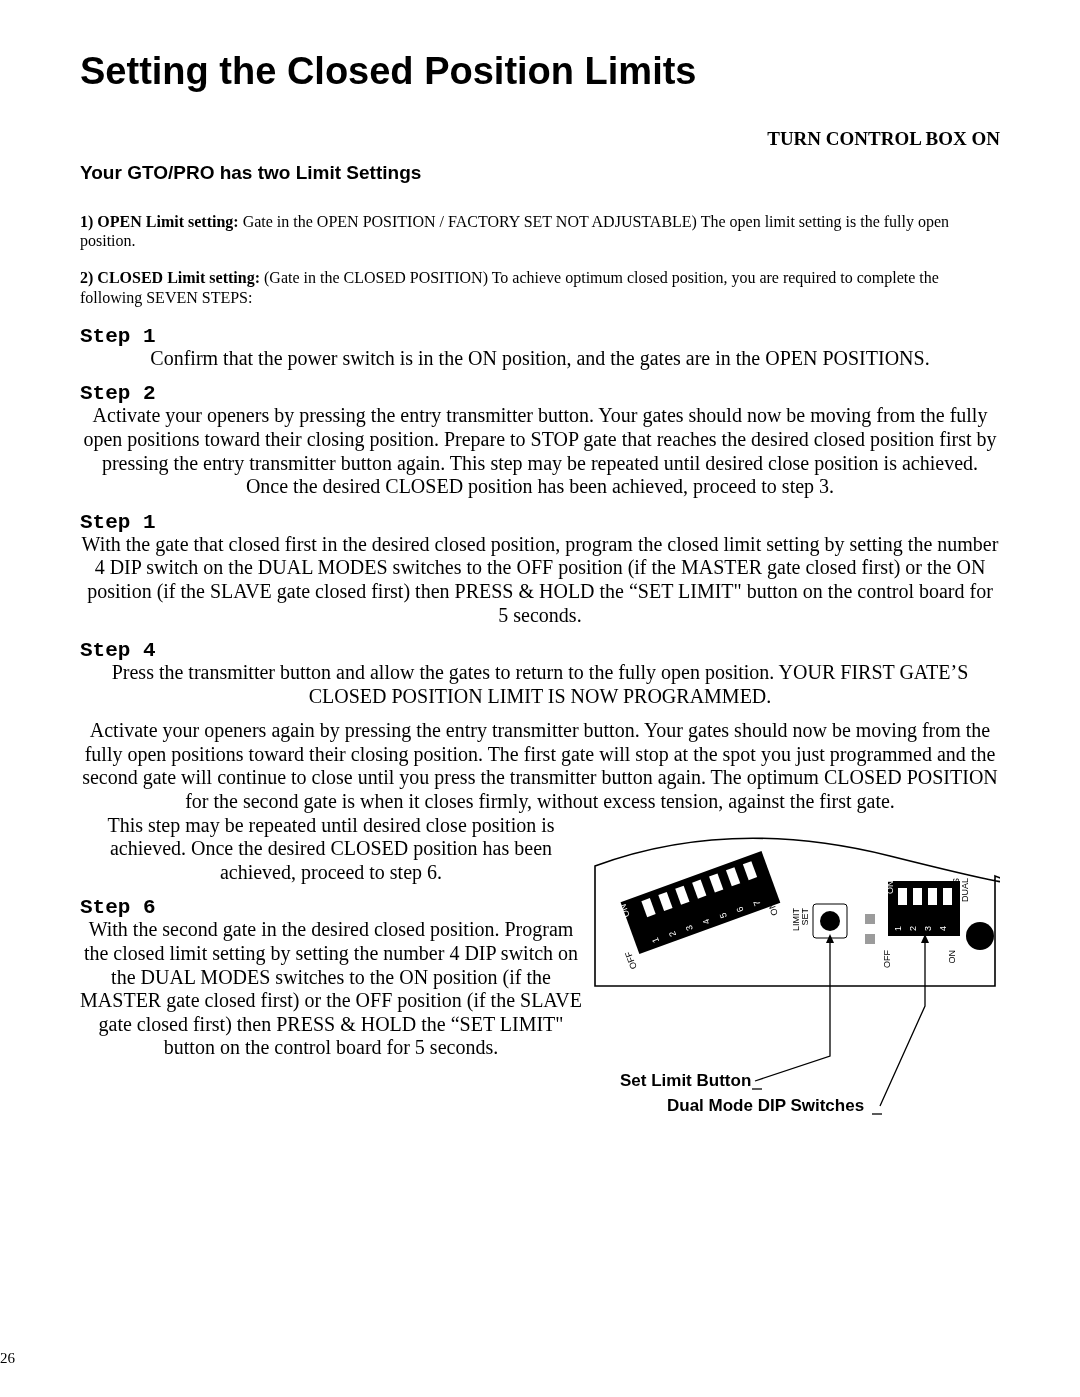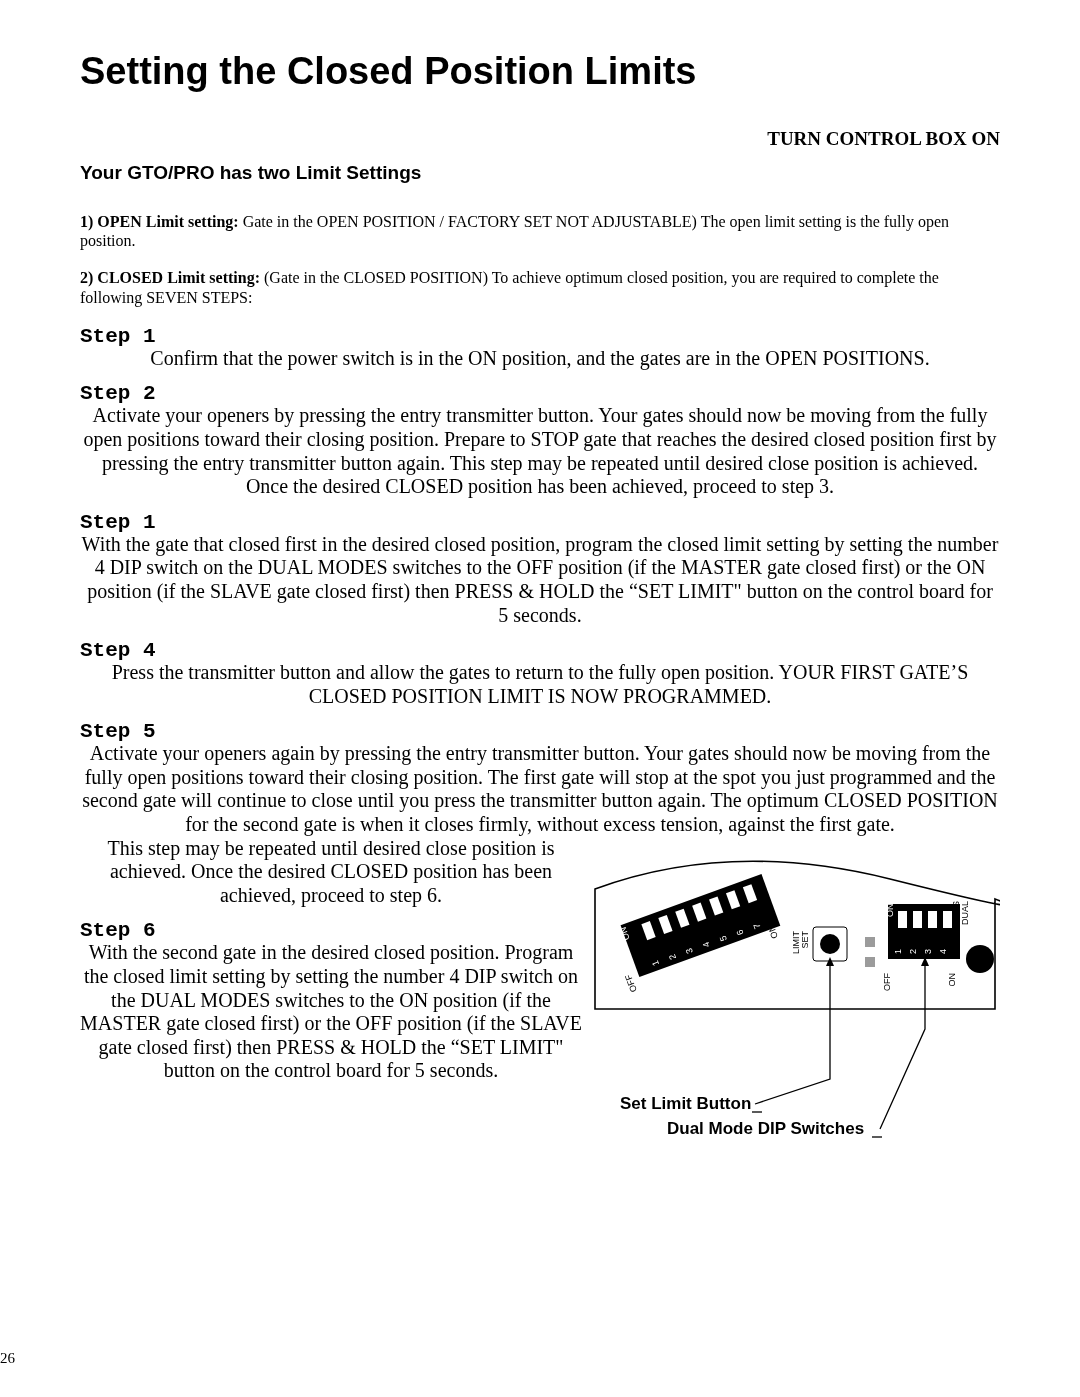--- a/index.html
+++ b/index.html
@@ -117,21 +117,20 @@
 
   <div class="step-h">Step 2</div>
   <div class="step-p">Activate your openers by pressing the entry transmitter button. Your gates should now be moving from the fully open positions toward their closing position. Prepare to STOP gate that reaches the desired closed position first by pressing the entry transmitter button again. This step may be repeated until desired close position is achieved.  Once the desired CLOSED position has been achieved, proceed to step 3.</div>
 
   <div class="step-h">Step 1</div>
   <div class="step-p">With the gate that closed first in the desired closed position, program the closed limit setting by setting the number 4 DIP switch on the DUAL MODES switches to the OFF position (if the MASTER gate closed first) or the ON position (if the SLAVE gate closed first) then PRESS &amp; HOLD the “SET LIMIT" button on the control board for 5 seconds.</div>
 
   <div class="step-h">Step 4</div>
   <div class="step-p">Press the transmitter button and allow the gates to return to the fully open position. YOUR FIRST GATE’S CLOSED POSITION LIMIT IS NOW PROGRAMMED.</div>
 
-  <div class="step-h">Step 5</div>
   <div class="step-p">Activate your openers again by pressing the entry transmitter button. Your gates should now be moving from the fully open positions toward their closing position. The first gate will stop at the spot you just programmed and the second gate will continue to close until you press the transmitter button again. The optimum CLOSED POSITION for the second gate is when it closes firmly, without excess tension, against the first gate.</div>
 
   <div class="wrap56">
     <div class="col-text">
       <div class="step-p" style="margin-top:-12px;">This step may be repeated until desired close position is achieved. Once the desired CLOSED position has been achieved, proceed to step 6.</div>
       <div class="step-h">Step 6</div>
       <div class="step-p">With the second gate in the desired closed position. Program the closed limit setting by setting the number 4 DIP switch on the DUAL MODES switches to the ON position (if the MASTER gate closed first) or the OFF position (if the SLAVE gate closed first) then PRESS &amp; HOLD the “SET LIMIT" button on the control board for 5 seconds.</div>
     </div>
 
     <div class="diagram">

